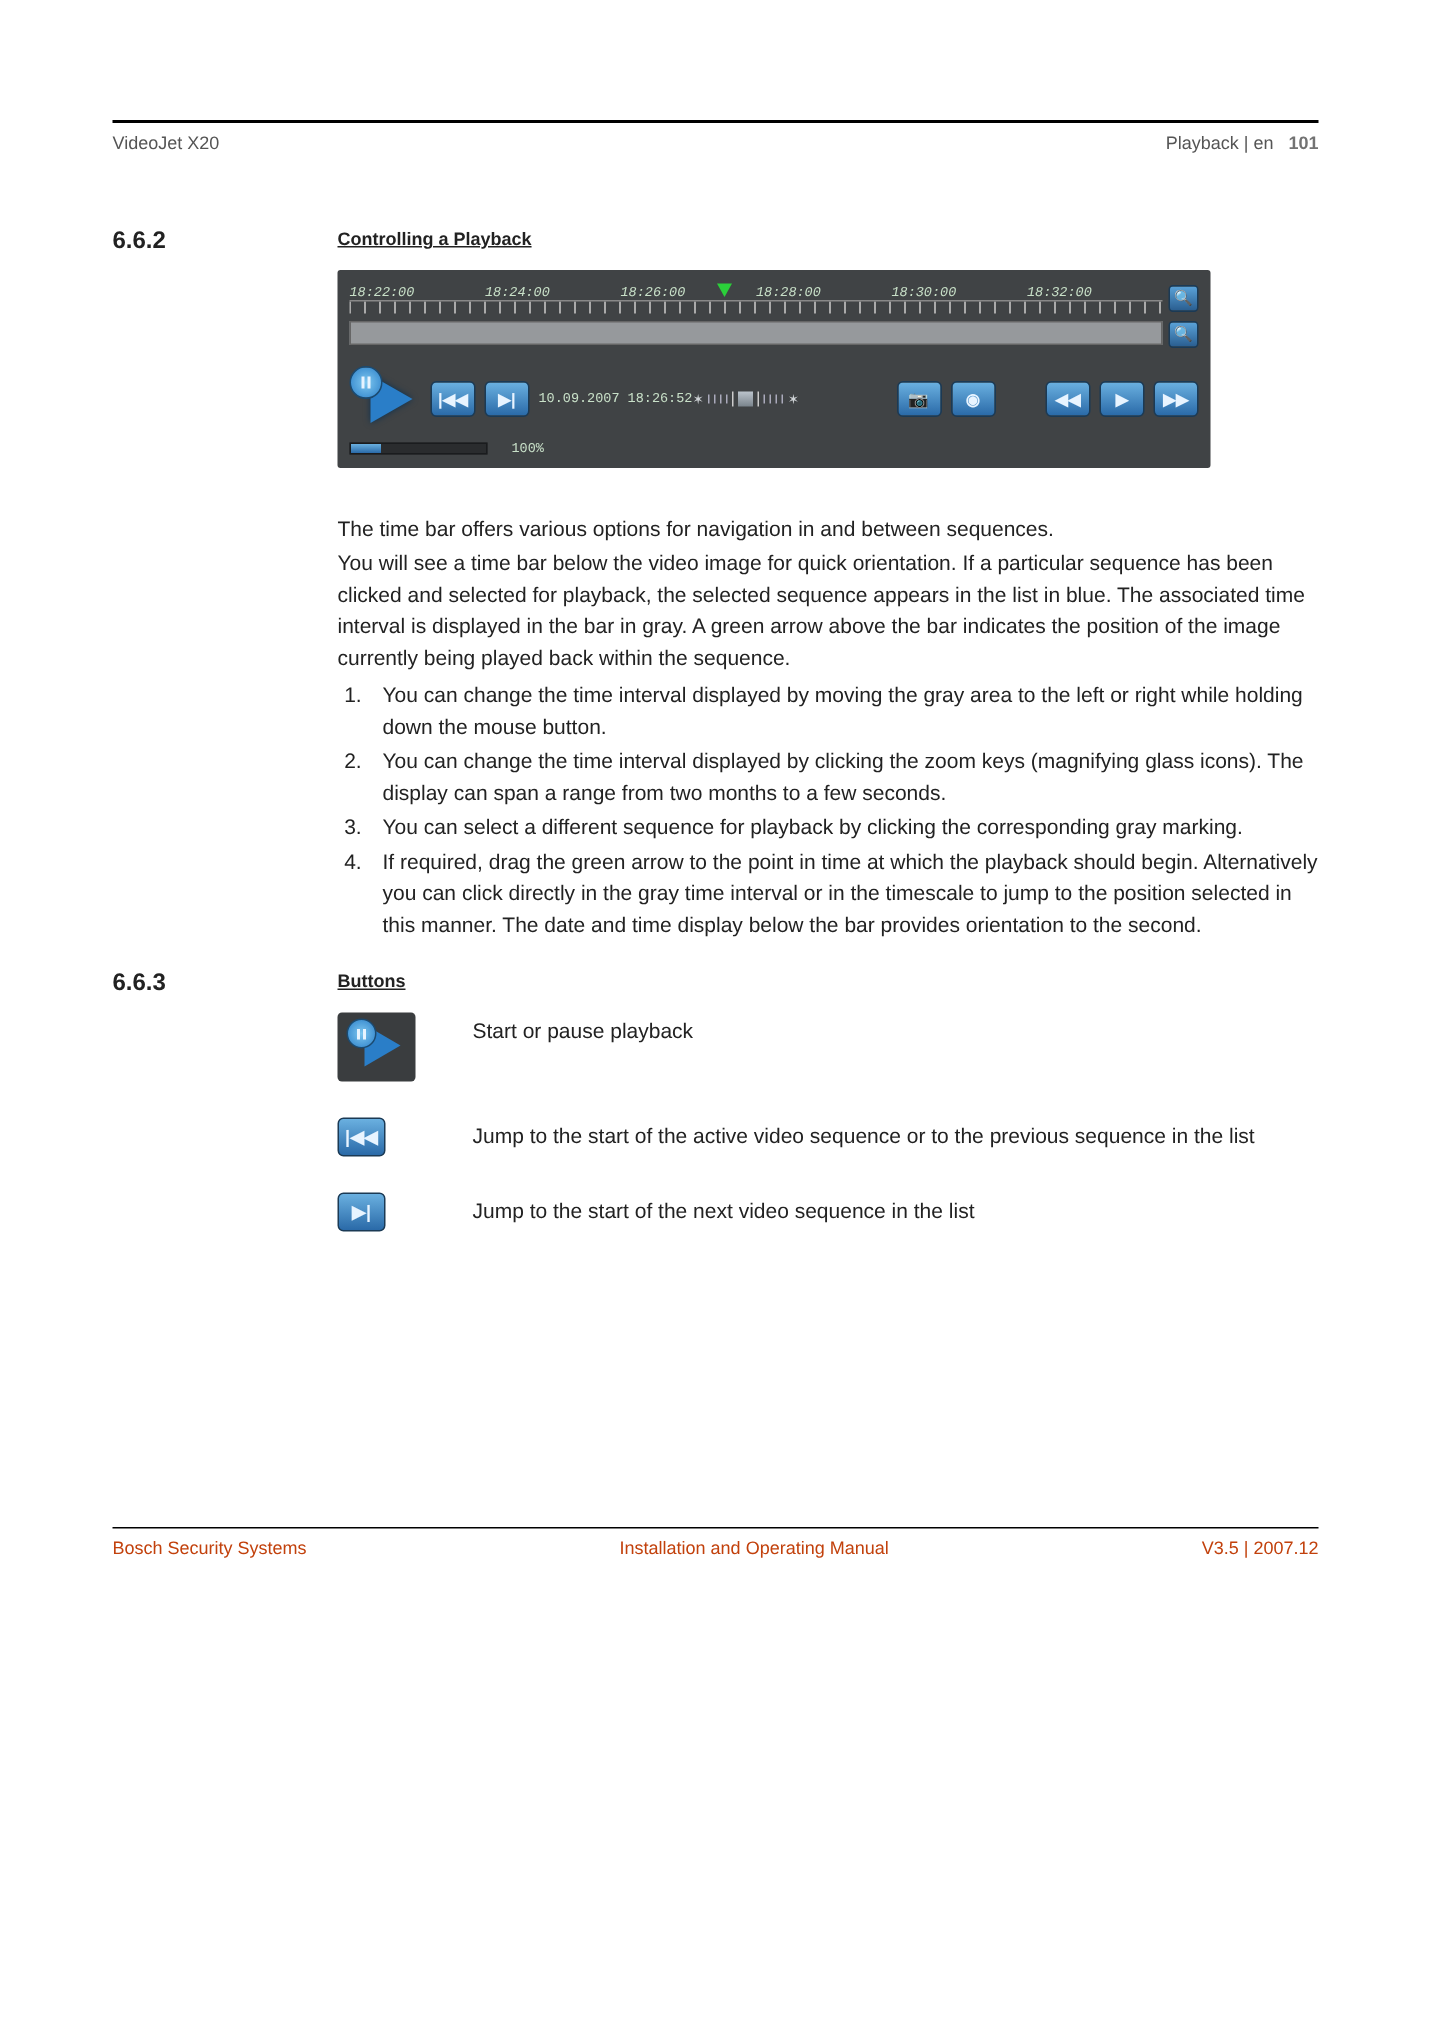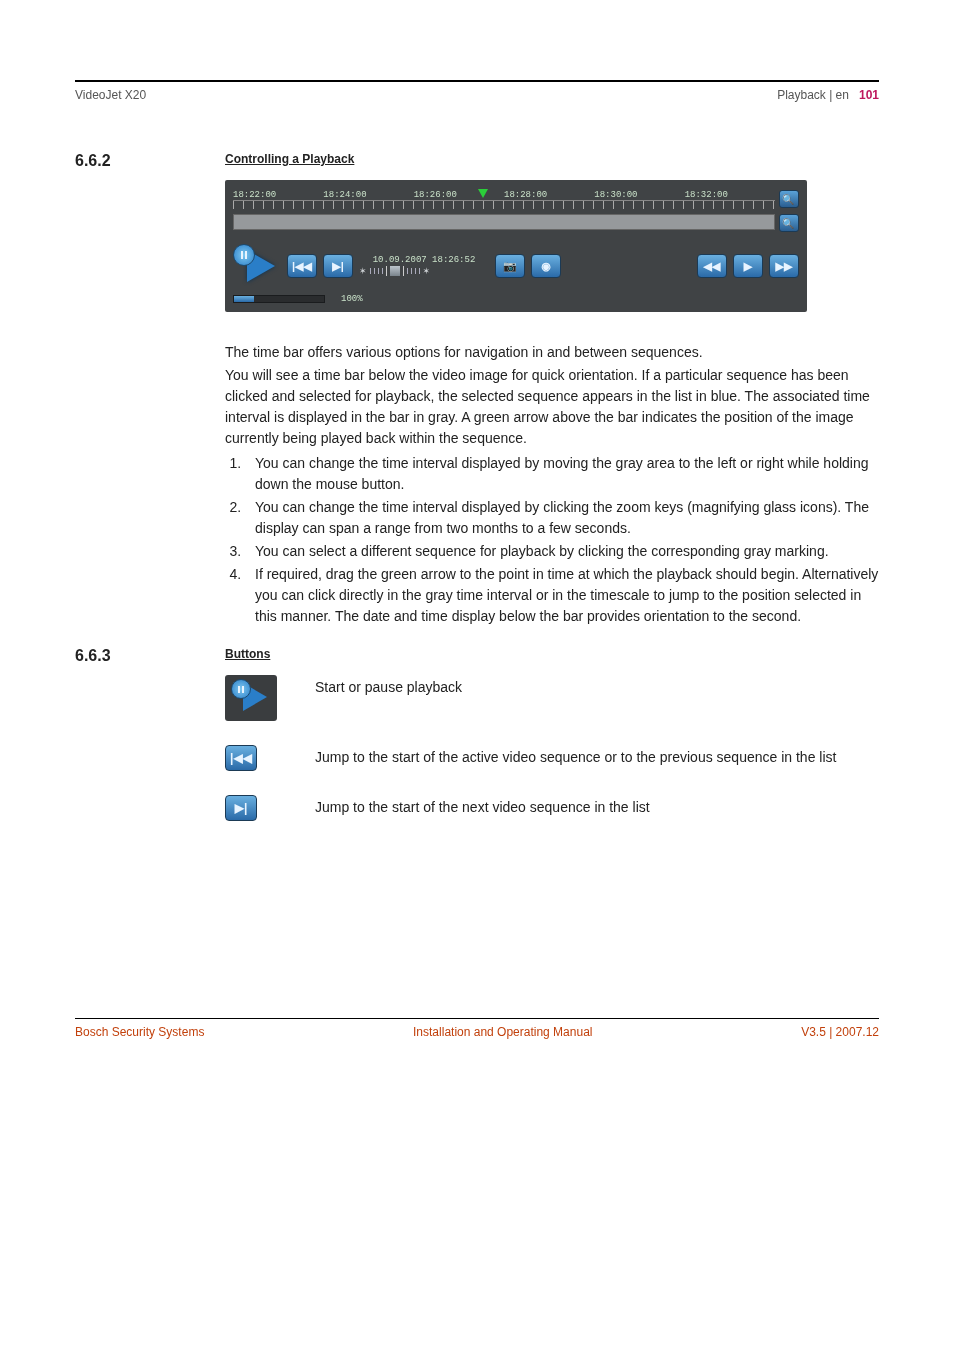--- a/index.html
+++ b/index.html
@@ -24,21 +24,21 @@
   }
   .header-row {
     display: flex;
     justify-content: space-between;
     font-size: 12px;
     color: #555;
     margin-bottom: 50px;
   }
   .header-row .pgnum {
     font-weight: bold;
-    color: #be185d;
+    color: #737373;
   }
   .section-row {
     display: flex;
     align-items: flex-start;
     margin-bottom: 10px;
   }
   .sect-num {
     width: 150px;
     flex: 0 0 150px;
     font-weight: bold;
@@ -92,20 +92,21 @@
   }
   .timeline-row {
     display: flex;
     align-items: flex-start;
     gap: 4px;
   }
   .timeline {
     flex: 1;
     position: relative;
     height: 22px;
+    font-style: italic;
   }
   .tick-labels {
     display: flex;
     font-size: 9px;
     color: #c8e0c8;
     font-family: "Courier New", monospace;
   }
   .tick-labels span {
     flex: 1;
     white-space: nowrap;
@@ -182,21 +183,21 @@
   }
   .nav-btn {
     width: 28px; height: 22px;
     background: linear-gradient(#6ab0e0,#2a6aa8);
     border: 1px solid #1b3a55;
     border-radius: 4px;
     display:flex;align-items:center;justify-content:center;
     color:#e8f4ff;font-size:11px;font-weight:bold;
   }
   .dt-stack {
-    display:flex;flex-direction:column;align-items:center;gap:0;
+    display:flex;flex-direction:row;align-items:center;gap:0;
   }
   .dt-label {
     font-size: 9px;
     color: #c8e0c8;
     font-family: "Courier New", monospace;
   }
   .speed-ticks {
     width: 130px; height: 12px;
     display:flex;align-items:center;gap:3px;
     color:#cfd3d6;font-size:9px;

